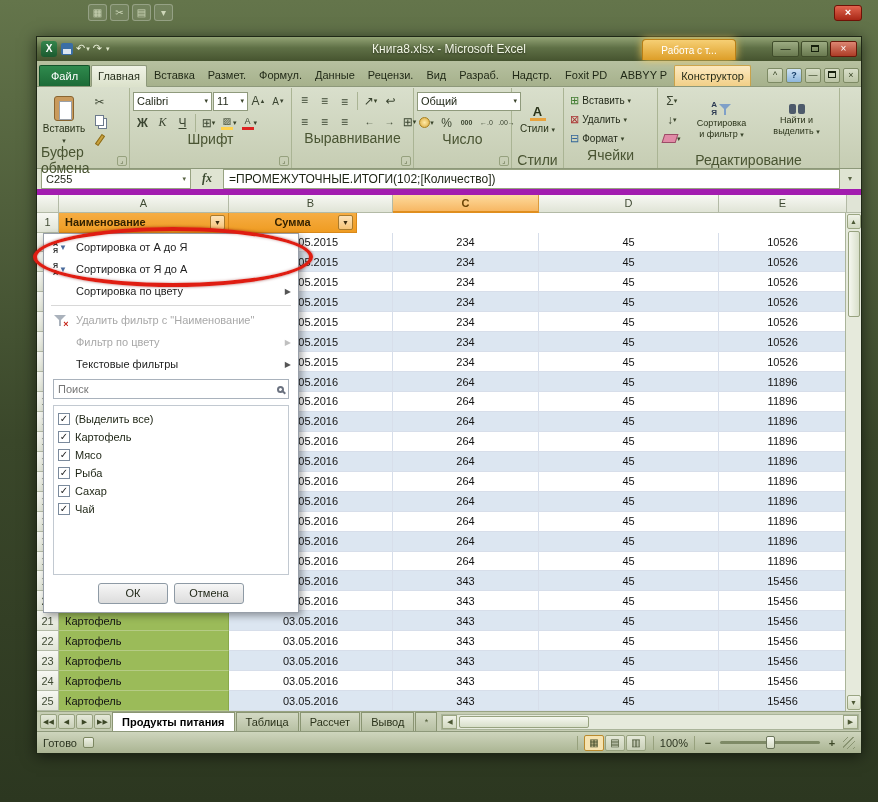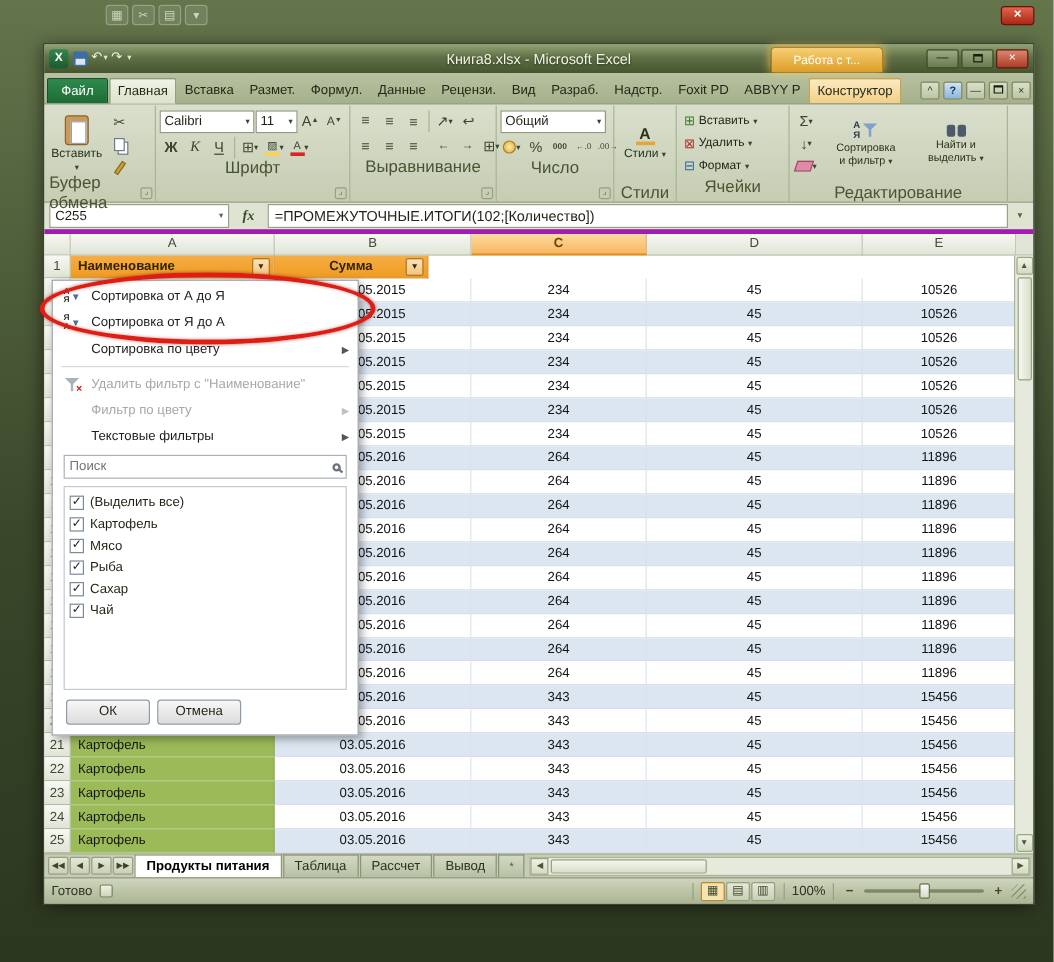--- a/index.html
+++ b/index.html
@@ -91,21 +91,21 @@
   .sortletters{display:flex;flex-direction:column;font-size:8px;font-weight:bold;line-height:8px;color:#2c3a52}
   .funnel{width:13px;height:13px;position:relative;display:inline-block}
   .funnel:before{content:"";position:absolute;left:0;top:1px;border-left:6px solid transparent;border-right:6px solid transparent;border-top:6px solid #7fa0c8}
   .funnel:after{content:"";position:absolute;left:5px;top:6px;width:2px;height:6px;background:#7fa0c8}
   .funnel.gray:before{border-top-color:#aab2bc}.funnel.gray:after{background:#aab2bc}
   .redx{position:absolute;right:-2px;bottom:-2px;color:#c51f12;font-size:9px;font-weight:bold}
   .binoc{width:7px;height:10px;background:#4d5a6b;border-radius:2px;box-shadow:9px 0 0 #4d5a6b;margin-right:9px}
   .eraser{width:14px;height:9px;background:#e08ba6;border:1px solid #9c4c66;transform:skewX(-18deg)}
 
   
-  .fbar{height:26px;background:#dfe4d2;border-bottom:4px solid #a21caf;display:flex;align-items:center;padding:0 4px;gap:3px}
+  .fbar{height:26px;background:#dfe4d2;border-bottom:6px solid #a21caf;display:flex;align-items:center;padding:0 4px;gap:3px}
   .namebox{width:150px;height:20px;background:#fff;border:1px solid #98a382;display:flex;align-items:center;padding:0 4px}
   .namebox .dd7{margin-left:auto;color:#5a6545}
   .fx{width:26px;text-align:center;font-style:italic;font-family:"Liberation Serif",serif;font-weight:bold;color:#3a4a2f;font-size:12px}
   .fformula{flex:1;height:20px;background:#fff;border:1px solid #98a382;display:flex;align-items:center;padding:0 5px;font-size:12px}
   .fexp{width:14px;text-align:center;color:#5a6545;font-size:8px}
 
   
   .grid{height:518px;background:#fff;position:relative;display:flex;flex-direction:column;overflow:hidden}
   .w-rh{width:22px;min-width:22px}.w-a{width:170px;min-width:170px}.w-b{width:164px;min-width:164px}
   .w-c{width:146px;min-width:146px}.w-d{width:180px;min-width:180px}.w-e{width:128px;min-width:128px}
@@ -145,21 +145,21 @@
   .sic{display:flex;align-items:center;gap:1px}
   .sletters{display:flex;flex-direction:column;font-size:7px;font-weight:bold;line-height:7px;color:#333}
   .sdown{font-size:8px;color:#4a6b9c}
   .searchrow{margin:4px 8px;height:20px;border:1px solid #a9b2bc;display:flex;align-items:center;padding:0 4px;gap:4px}
   .searchrow input{flex:1;border:none;outline:none;font-size:11px;font-family:"Liberation Sans",sans-serif;color:#333}
   .mag{width:7px;height:7px;border:2px solid #6b7280;border-radius:50%;position:relative;flex:none}
   .mag:after{content:"";position:absolute;width:5px;height:2px;background:#6b7280;transform:rotate(45deg);right:-4px;bottom:-2px}
   .chk-list{flex:1;border:1px solid #c2c9d1;margin:2px 8px;padding:4px 4px;overflow:hidden}
   .chk-item{display:flex;align-items:center;gap:5px;height:18px}
   .chk{width:12px;height:12px;border:1px solid #7b8a9c;background:#fff;font-size:10px;line-height:10px;text-align:center;color:#222;flex:none}
-  .btnrow{display:flex;justify-content:flex-start;gap:6px;padding:6px 10px 6px}
+  .btnrow{display:flex;justify-content:center;gap:6px;padding:6px 10px 6px}
   .pbtn{width:70px;height:21px;background:linear-gradient(#f7f7f7,#dcdcdc);border:1px solid #8e9aa5;border-radius:3px;
         font-size:11px;text-align:center;line-height:19px}
 
   
   .red-oval{position:absolute;left:-4px;top:190px;width:280px;height:60px;border:4px solid #df1d12;border-radius:50%;
             box-shadow:0 0 3px rgba(120,0,0,.6), inset 0 0 3px rgba(120,0,0,.4);z-index:40;pointer-events:none}
 
   
   .sheetbar{height:20px;background:#c6cdb4;border-top:1px solid #98a382;display:flex;align-items:center;padding-left:3px}
   .nav{width:17px;height:15px;font-size:7px;line-height:13px;text-align:center;color:#3c4727;
@@ -365,21 +365,21 @@
               <span class="dd7">▾</span>
             </div>
         </div>
       </div>
       <div class="rg-label">Выравнивание</div>
       <div class="dlg">⌟</div>
     </div>
 
     <div class="rgroup" style="width:98px">
       <div class="rg-rows">
-        <div class="combo" style="width:88px">
+        <div class="combo" style="width:104px">
             <span>Общий</span>
             <span class="dd7">▾</span>
           </div>
         <div class="mini-row">
           <div class="mini">
               <span class="coin"></span>
               <span class="dd7">▾</span>
             </div>
           <div class="mini">%</div>
           <div class="mini t7 b">000</div>

